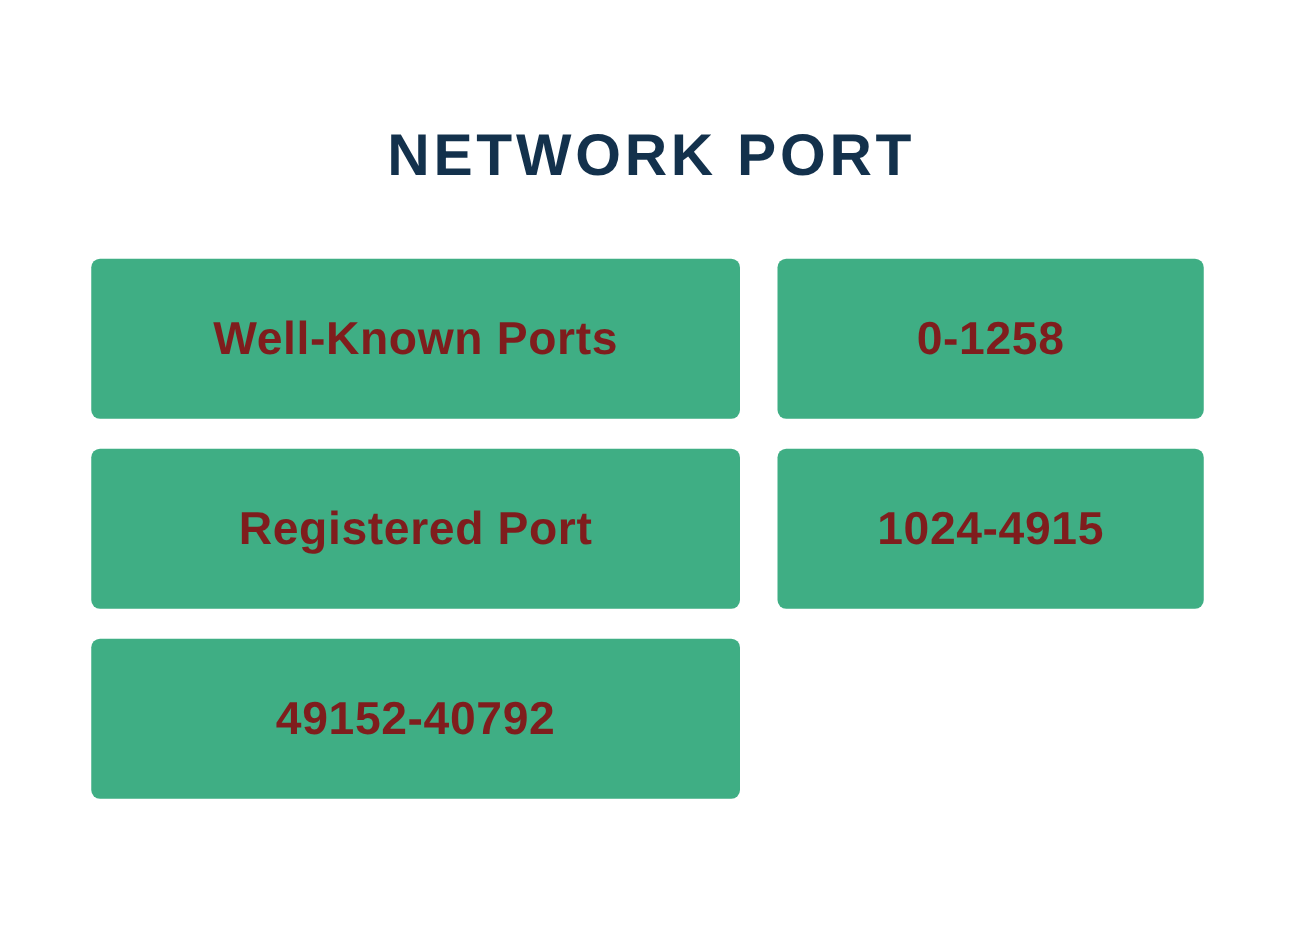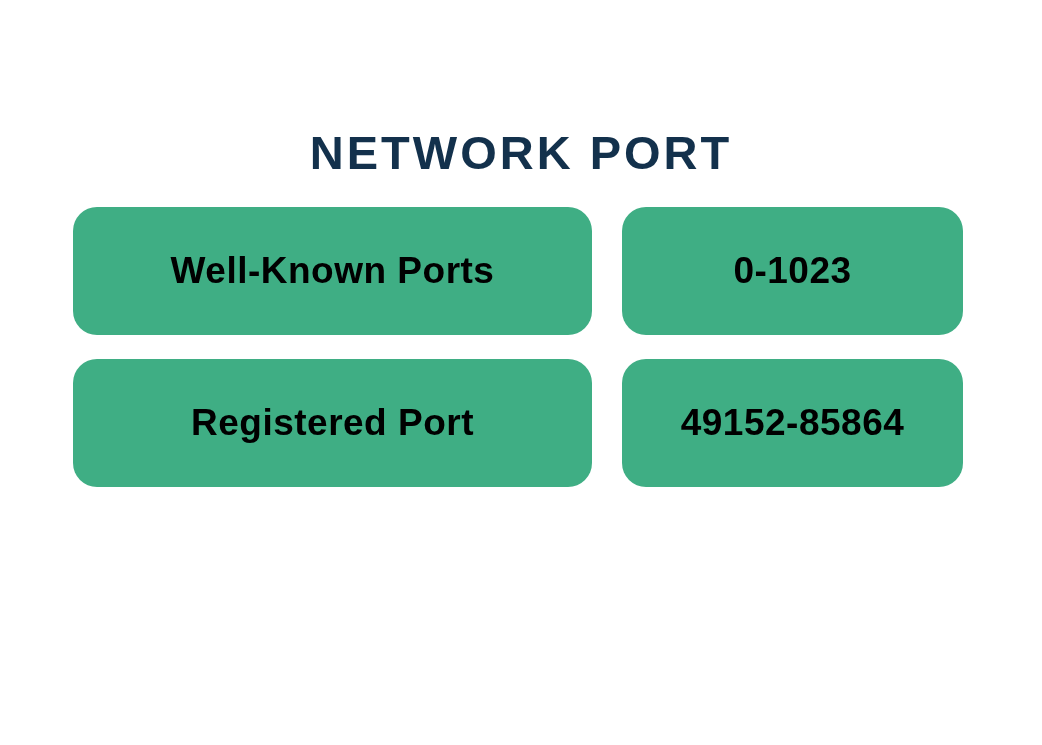--- a/index.html
+++ b/index.html
@@ -20,51 +20,51 @@
   .title {
     position: absolute;
     top: 96px;
     left: 0;
     width: 100%;
     text-align: center;
     font-size: 47px;
     font-weight: 700;
     letter-spacing: 3px;
     color: #13314c;
-    margin-top: 29px;
   }
   .grid {
     position: absolute;
     left: 73px;
     top: 207px;
     display: grid;
     grid-template-columns: 519px 341px;
     grid-auto-rows: 128px;
     column-gap: 30px;
     row-gap: 24px;
   }
   .box {
     background: #3fae84;
-    border-radius: 24px;
-    color: #000000;
+    border-radius: 7px;
+    color: #7f1d1d;
     font-weight: 700;
     font-size: 37px;
     display: flex;
     align-items: center;
     justify-content: center;
     letter-spacing: 0.5px;
   }
 </style>
 </head>
 <body>
 
 <div class="page">
   <div class="title">NETWORK PORT</div>
 
   <div class="grid">
     <div class="box">Well-Known Ports</div>
-    <div class="box">0-1023</div>
+    <div class="box">0-1258</div>
 
     <div class="box">Registered Port</div>
+    <div class="box">1024-4915</div>
 
-    <div class="box">49152-85864</div>
+    <div class="box">49152-40792</div>
   </div>
 </div>
 
 </body></html>

